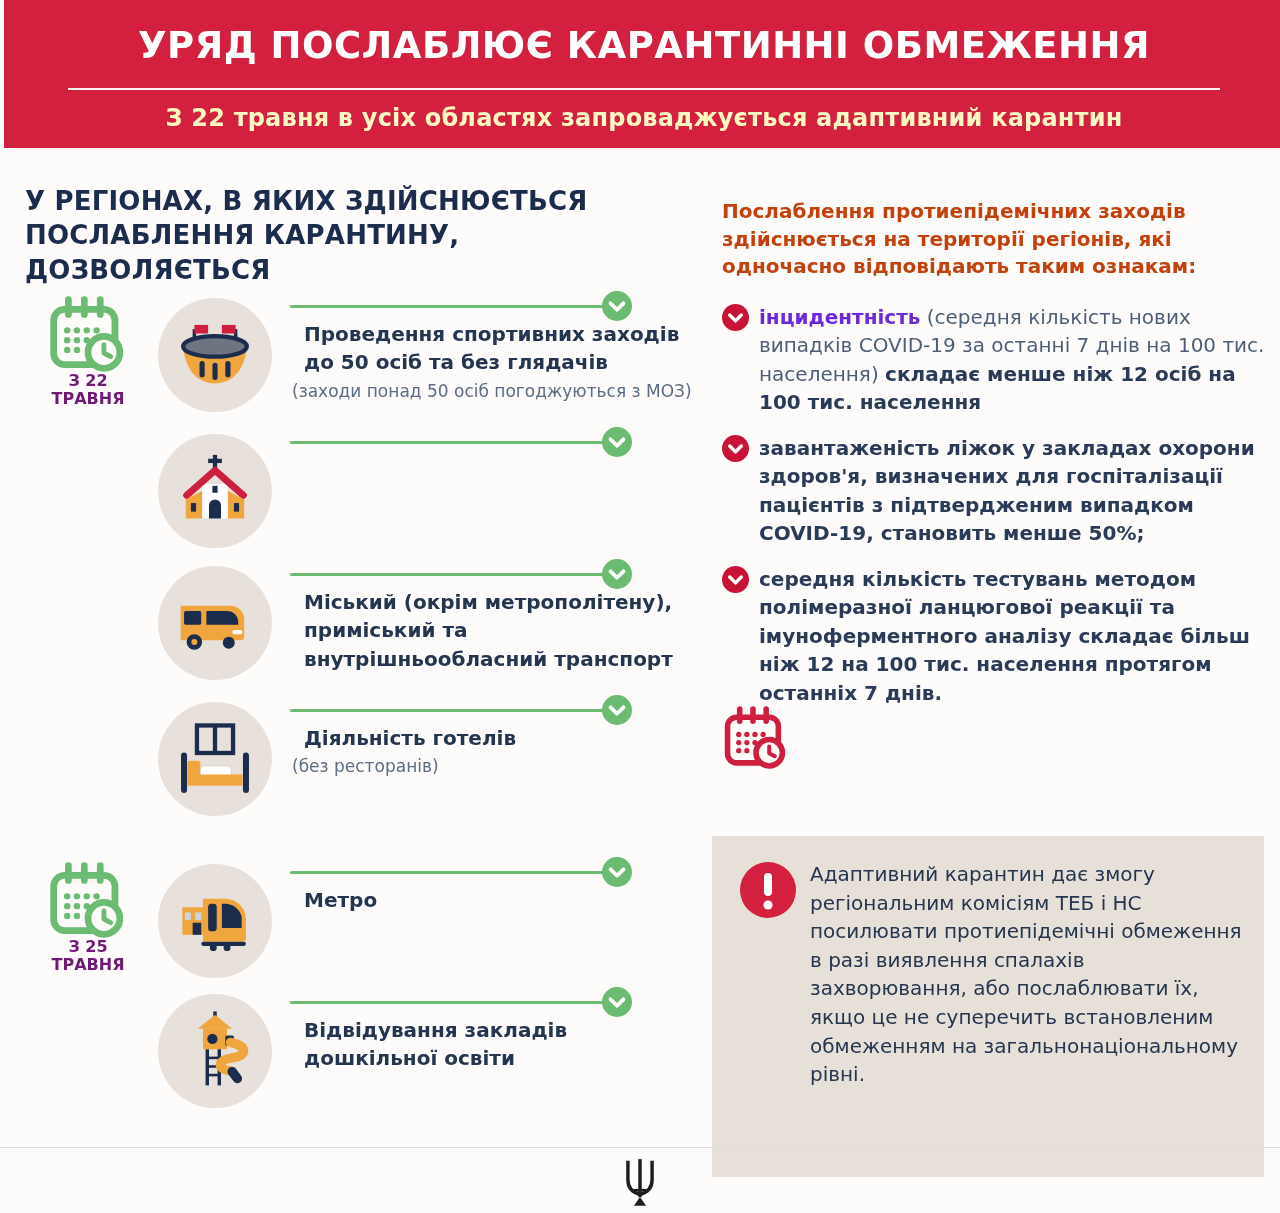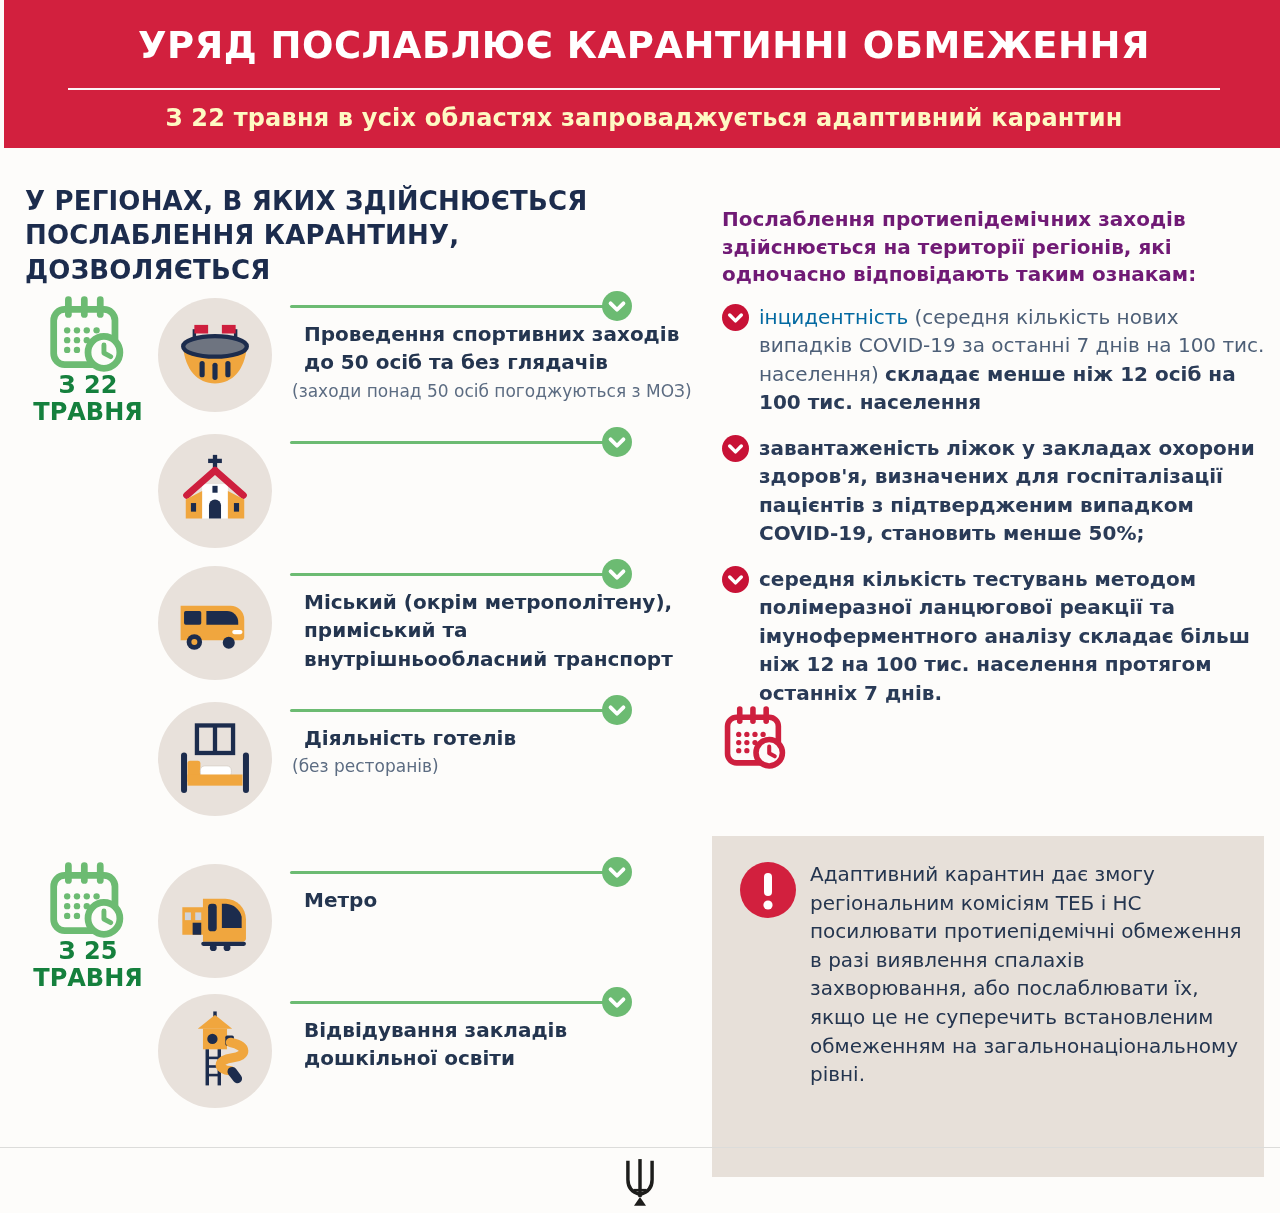--- a/index.html
+++ b/index.html
@@ -18,41 +18,41 @@
     position:absolute;top:104px;left:0;width:100%;text-align:center;
     color:#fef9c3;font-size:24px;font-weight:700;letter-spacing:.2px;
   }
   
   .left-title{
     margin:0;position:absolute;left:25px;top:184px;width:680px;
     color:#1c2c4d;font-size:26px;font-weight:700;line-height:1.32;letter-spacing:.2px;
   }
   .date-marker{position:absolute;left:24px;width:128px;text-align:center;}
   .date-marker .cal{display:block;margin:0 auto;}
-  .date-lines span{display:block;color:#15803d;font-size:24px;font-weight:700;line-height:1.12;}
+  .date-lines span{display:block;color:#701a75;font-size:16px;font-weight:700;line-height:1.12;}
   .item{position:absolute;left:158px;width:540px;height:136px;}
   .icon-circle{
     position:absolute;left:0;top:2px;width:114px;height:114px;border-radius:50%;
     background:#e8e1db;display:flex;align-items:center;justify-content:center;
   }
   .item-line{position:absolute;left:132px;top:9px;width:314px;height:3px;background:#6cbb72;border-radius:2px;}
   .check-badge{position:absolute;left:444px;top:-5px;width:30px;height:30px;}
   .item-text{position:absolute;left:134px;top:24px;width:400px;}
   .item-title{color:#24354f;font-size:20px;font-weight:700;line-height:1.42;margin-left:12px;}
   .item-note{color:#5c6c82;font-size:17px;font-weight:400;line-height:1.4;margin-top:3px;}
   
   .right-intro{
-    position:absolute;left:722px;top:186px;width:548px;
-    color:#701a75;font-size:20px;font-weight:700;line-height:1.38;
+    position:absolute;left:722px;top:178px;width:548px;
+    color:#c2410c;font-size:20px;font-weight:700;line-height:1.38;
   }
   .bullet{position:absolute;left:722px;width:548px;}
   .bullet-badge{position:absolute;left:0;top:1px;width:27px;height:27px;}
   .bullet-text{margin:0;position:absolute;left:37px;top:0;width:511px;
     font-size:20px;line-height:1.42;color:#2a3b57;}
-  .b-bold{font-weight:400;color:#0369a1;}
+  .b-bold{font-weight:700;color:#6d28d9;}
   .b-light{font-weight:400;color:#4d5f77;}
   .b-med{font-weight:700;color:#2a3b57;}
   .review{position:absolute;left:722px;top:704px;width:548px;height:96px;}
   .review-text{
     position:absolute;left:80px;top:4px;width:410px;
     color:#ce1f3e;font-size:23px;font-weight:700;line-height:1.38;
   }
   .notice-box{
     position:absolute;left:712px;top:836px;width:552px;height:341px;background:#e7e0d9;
   }

